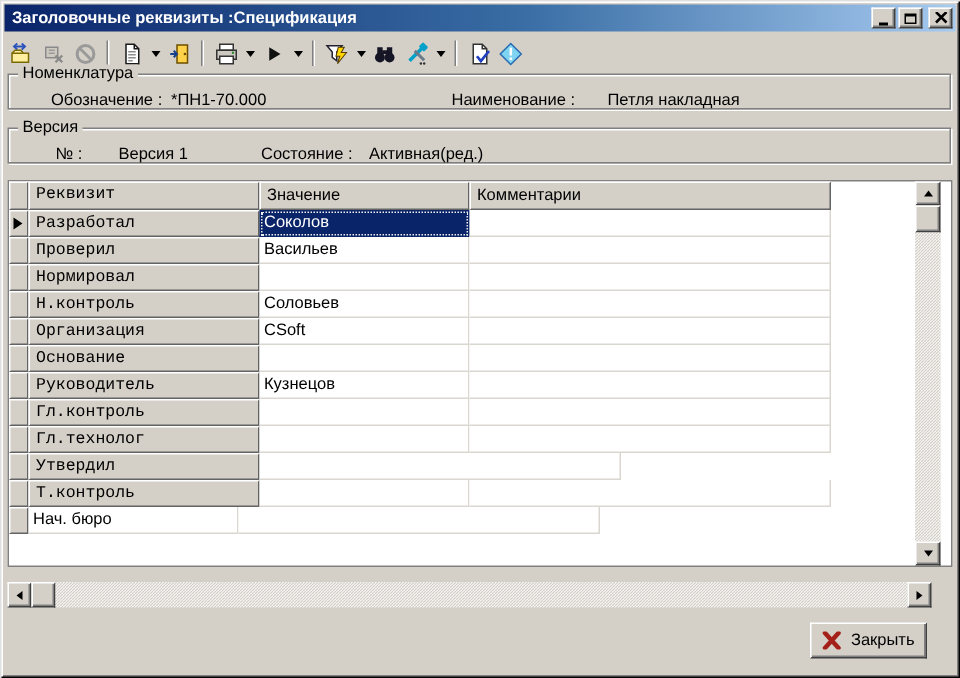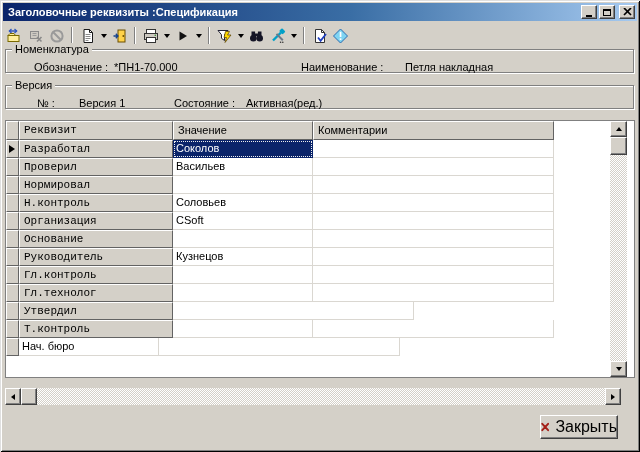--- a/index.html
+++ b/index.html
@@ -101,21 +101,21 @@
   .tri-down  { width:0; height:0; border:3px solid transparent; border-top:4px solid #000;  margin-bottom:-3px; }
   .tri-left  { width:0; height:0; border:3px solid transparent; border-right:4px solid #000; margin-left:-3px; }
   .tri-right { width:0; height:0; border:3px solid transparent; border-left:4px solid #000;  margin-right:-3px; }
   
   .close-btn {
     position:absolute; left:540px; top:415px; width:78px; height:24px;
     background:#d4d0c8;
     border:1px solid; border-color:#fff #404040 #404040 #fff;
     box-shadow: inset -1px -1px 0 #808080;
     display:flex; align-items:center; justify-content:center; gap:6px;
-    font-size:16px;
+    font-size:11px;
   }
 </style>
 </head>
 <body>
 
 <div class="window">
 
   <div class="titlebar">
     <span>Заголовочные реквизиты :Спецификация</span>
     <span class="win-controls">

